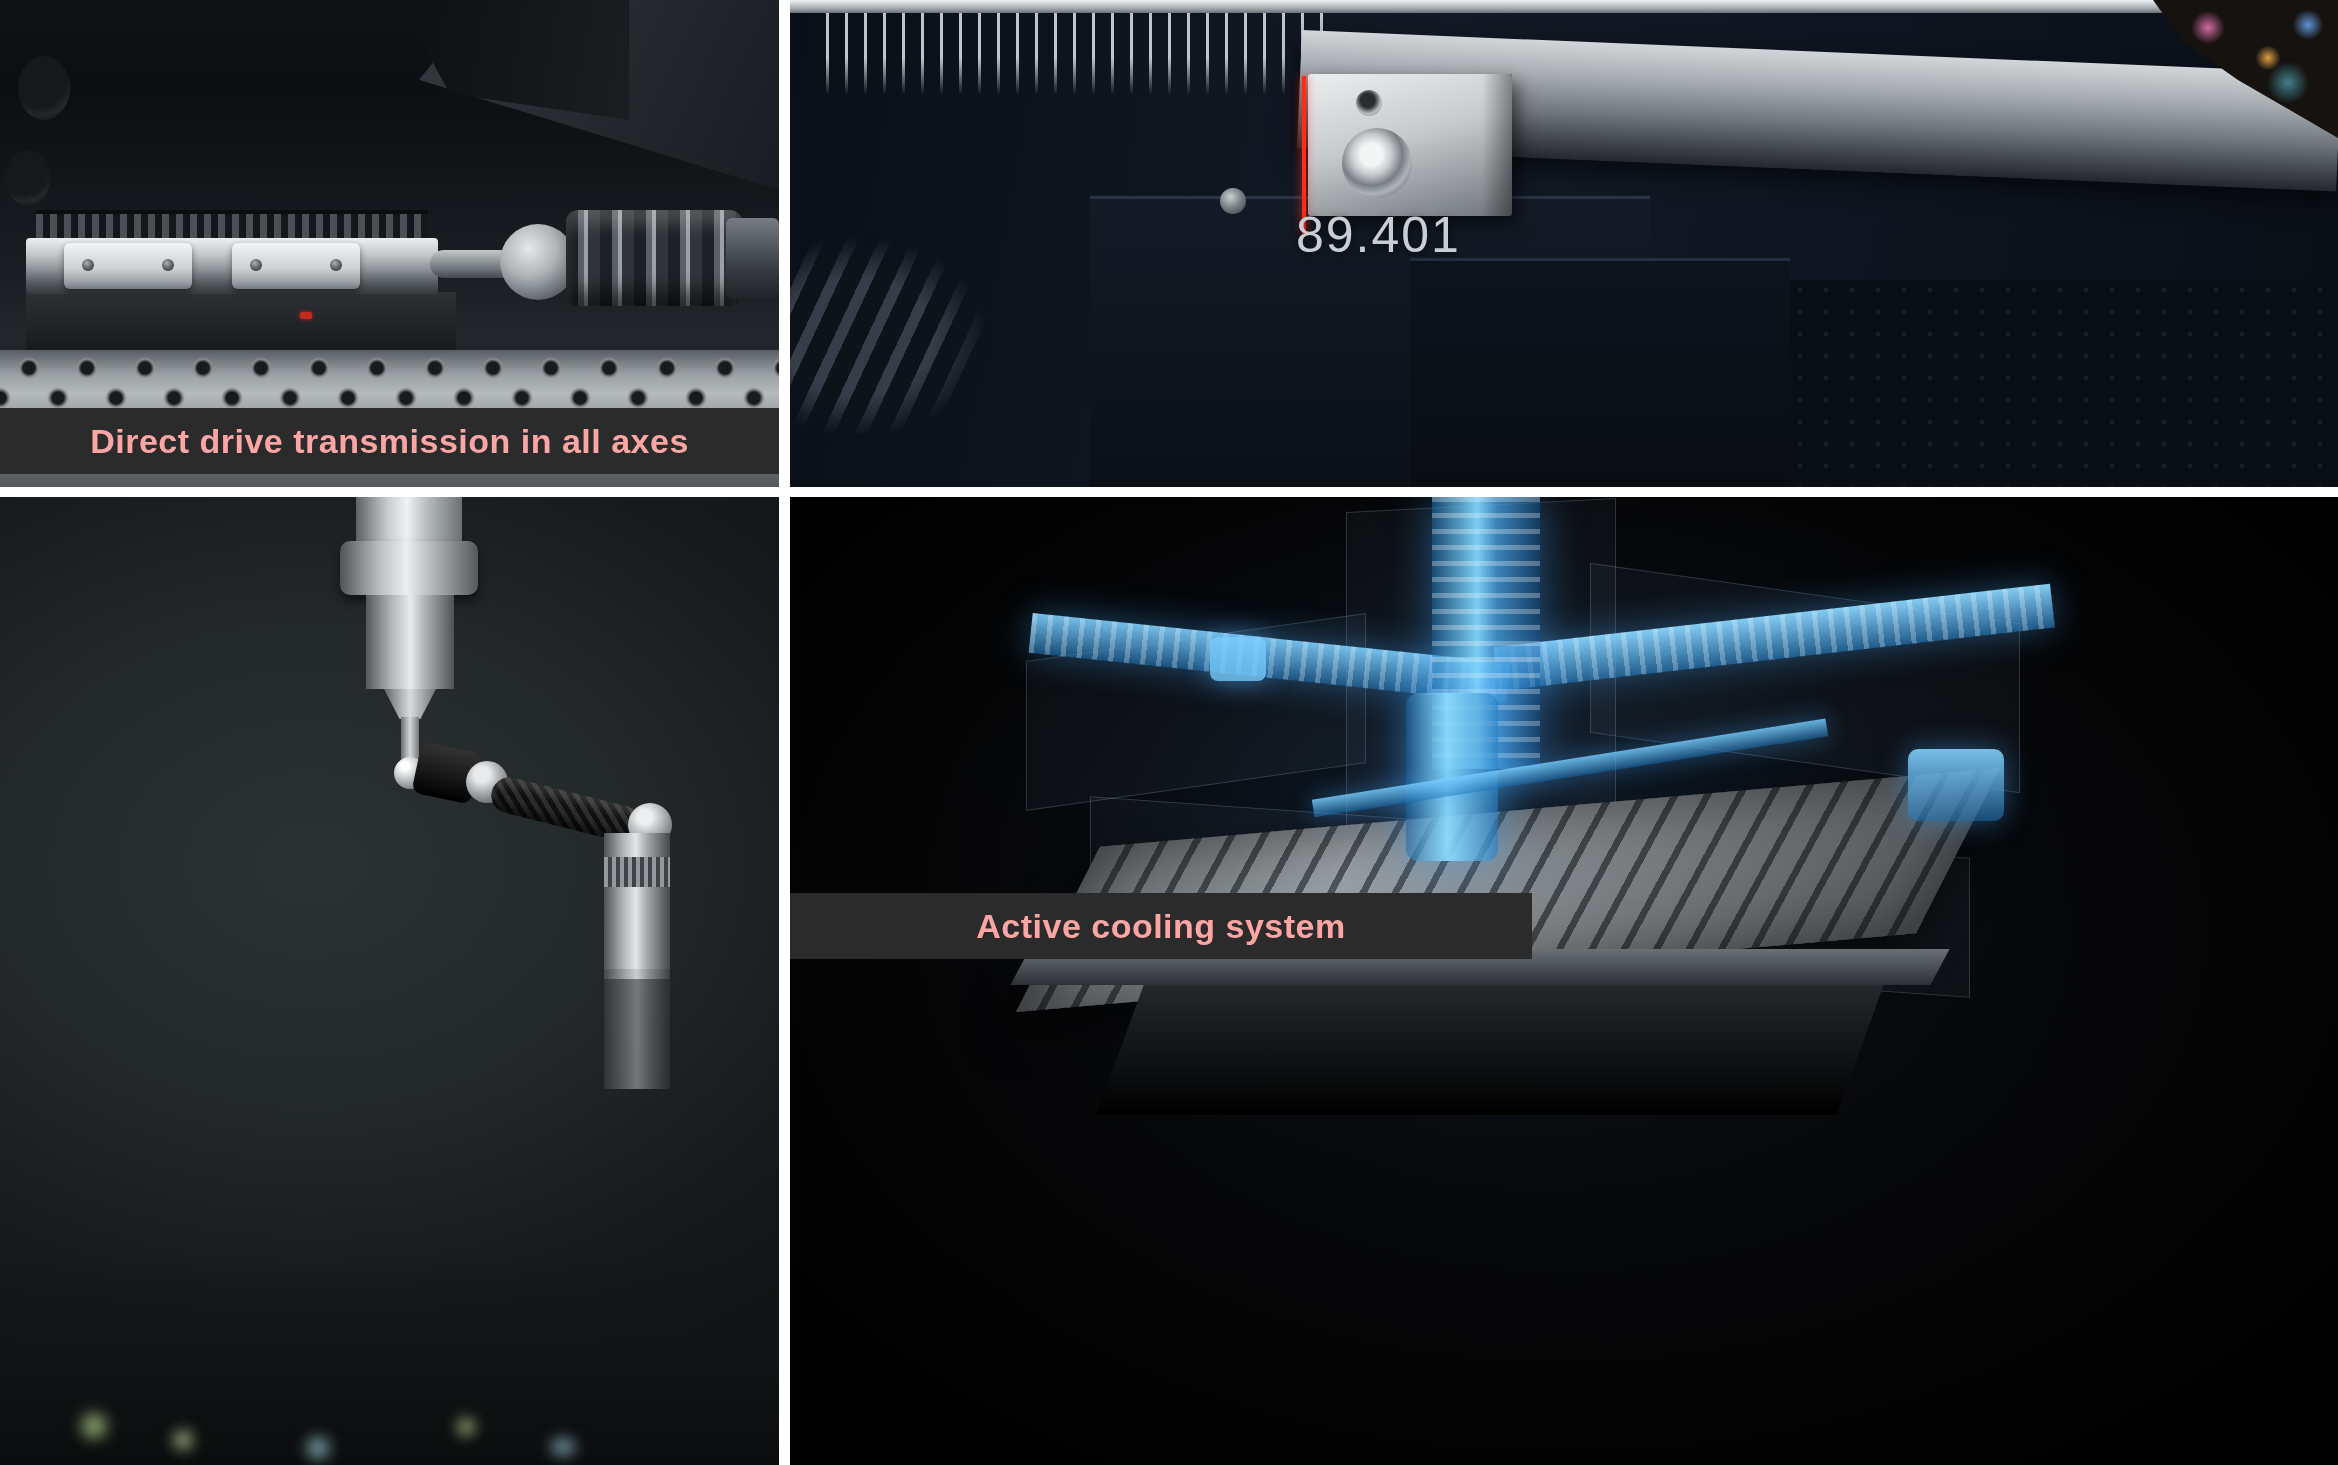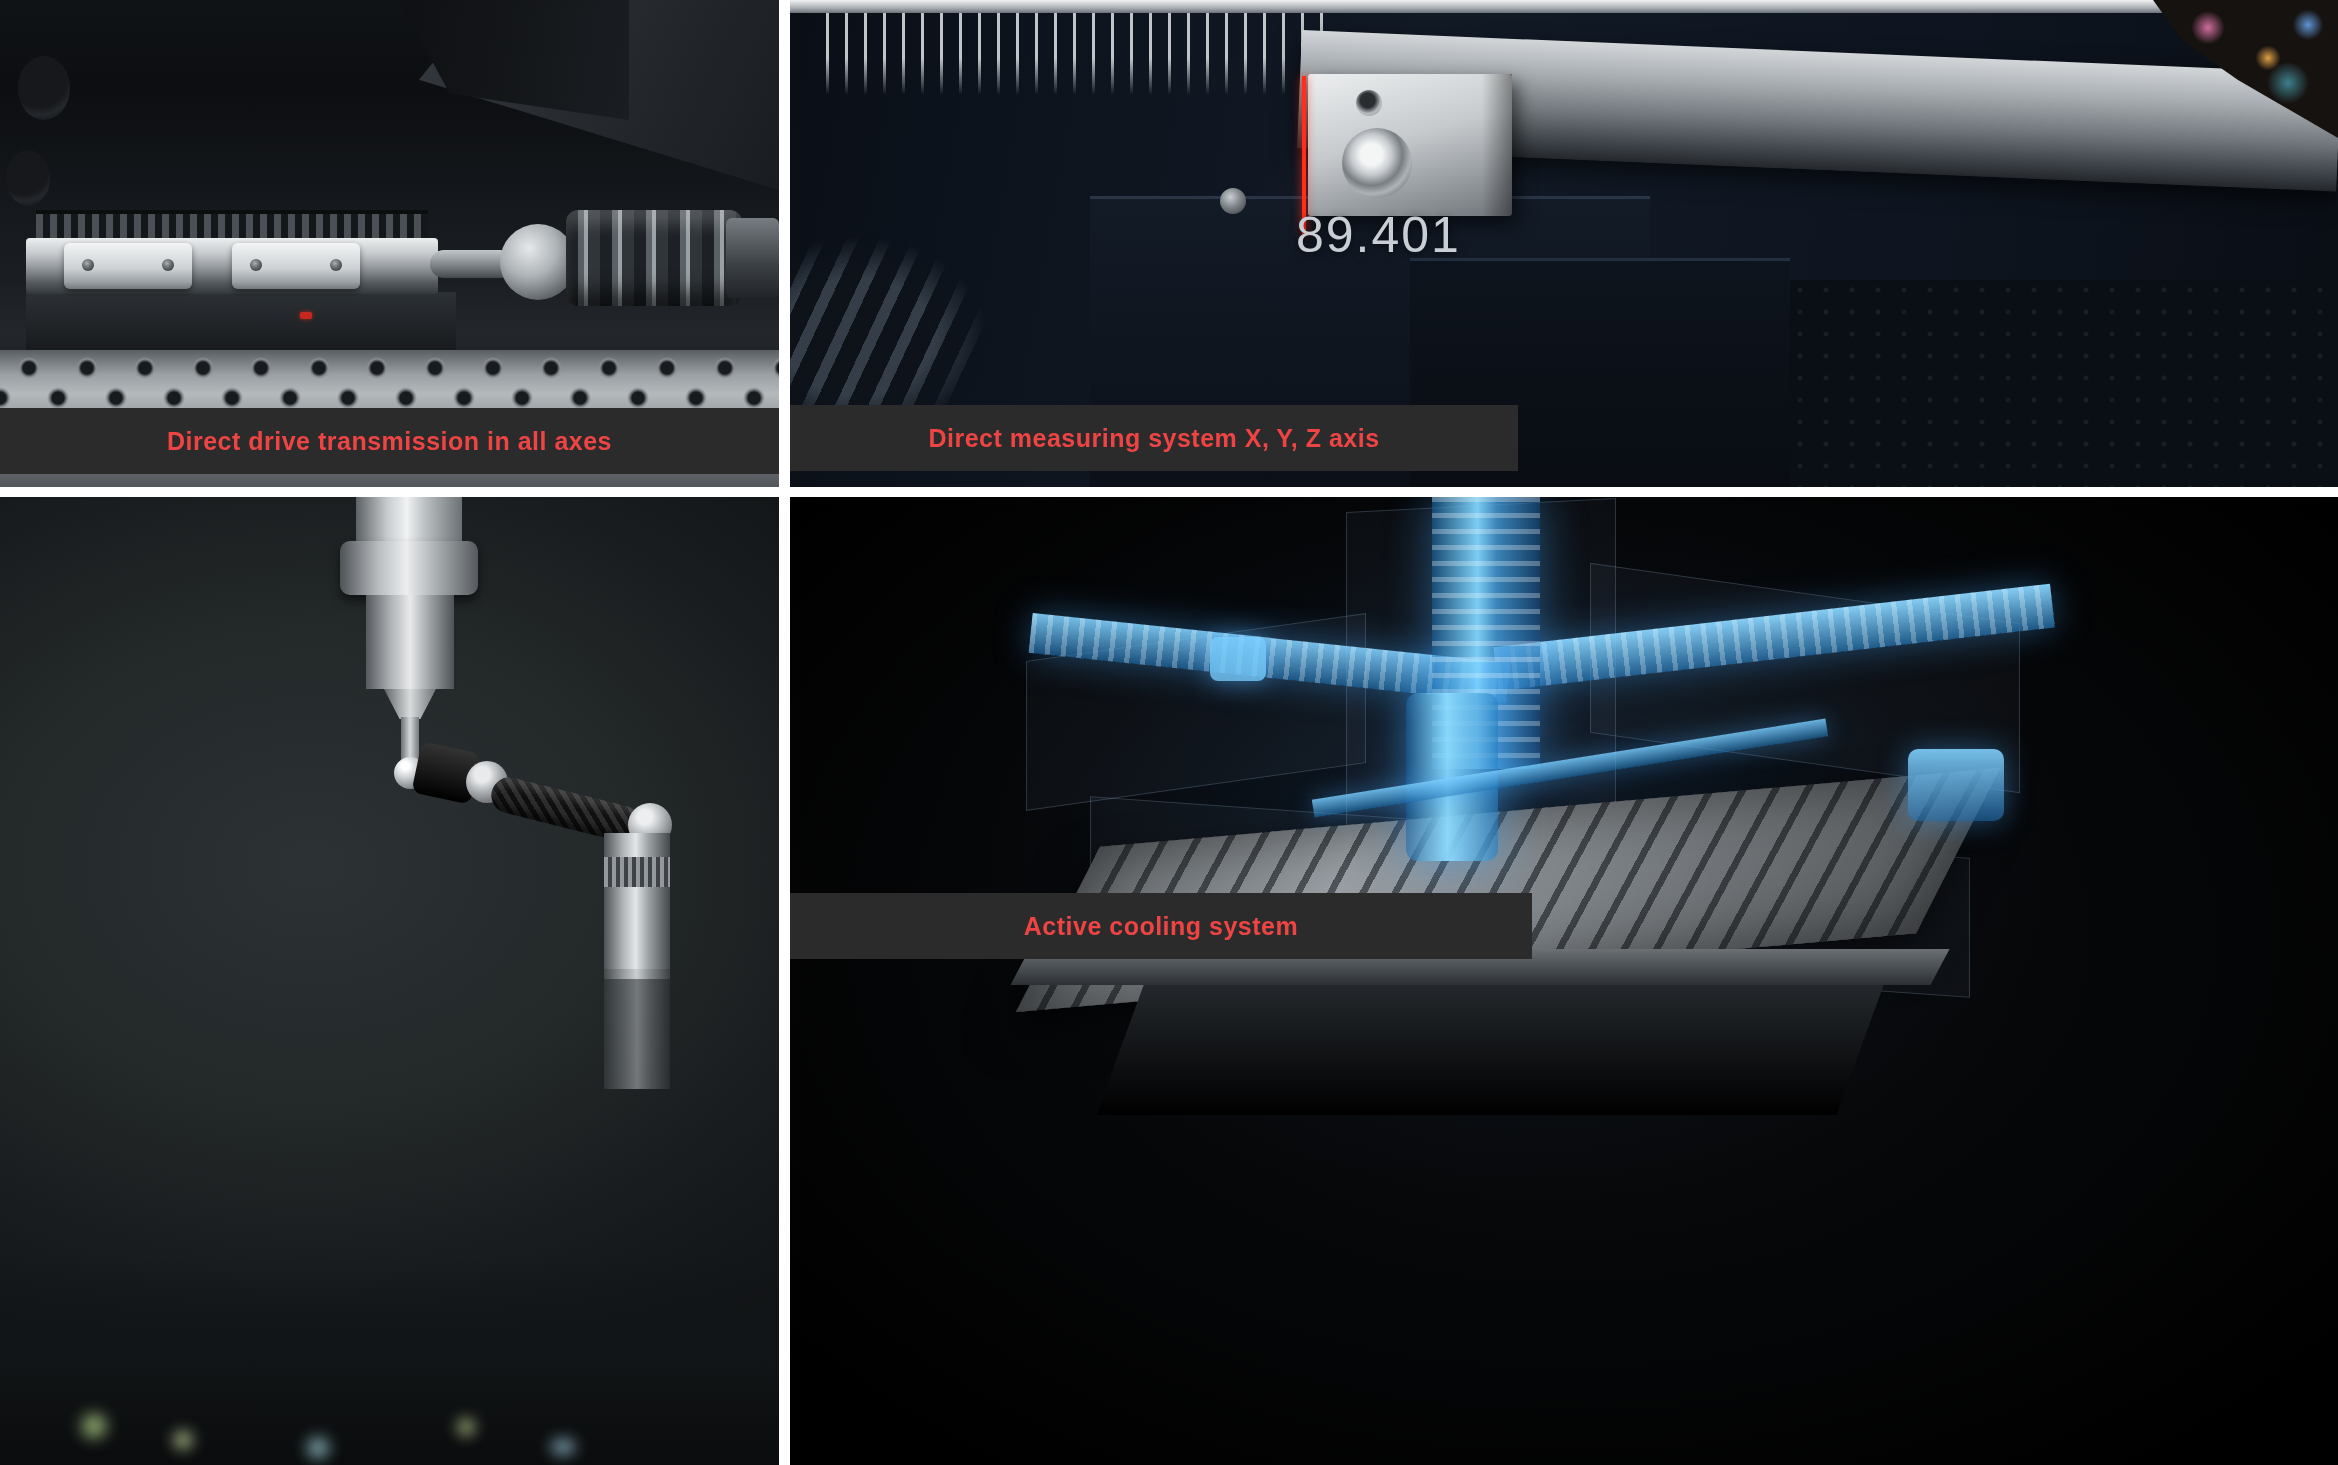--- a/index.html
+++ b/index.html
@@ -7,21 +7,21 @@
   .collage{position:relative;width:2338px;height:1465px;background:#ffffff;overflow:hidden}
   .panel{position:absolute;overflow:hidden;background:#101214}
   .panel-tl{left:0;top:0;width:779px;height:487px}
   .panel-tr{left:790px;top:0;width:1548px;height:487px}
   .panel-bl{left:0;top:497px;width:779px;height:968px}
   .panel-br{left:790px;top:497px;width:1548px;height:968px}
   .divider-v{position:absolute;left:779px;top:0;width:11px;height:1465px;background:#fff;z-index:60}
   .divider-h{position:absolute;left:0;top:487px;width:2338px;height:10px;background:#fff;z-index:60}
 
   .caption-bar{position:absolute;display:flex;align-items:center;justify-content:center;background:#2b2b2b;z-index:50}
-  .caption-bar span{color:#ef4444;font-size:25px;font-weight:700;letter-spacing:.5px;white-space:nowrap;font-family:"Liberation Sans",sans-serif}
+  .caption-bar span{color:#fca5a5;font-size:34px;font-weight:700;letter-spacing:.5px;white-space:nowrap;font-family:"Liberation Sans",sans-serif}
   .cap-tl{left:0;width:779px;top:408px;height:66px}
   .cap-tr{left:0;width:728px;top:405px;height:66px}
   .cap-bl{left:0;width:779px;top:406px;height:66px}
   .cap-br{left:0;width:742px;top:396px;height:66px}
 
   
   .tl-bg{position:absolute;inset:0;background:linear-gradient(180deg,#101316 0%,#0c0e11 18%,#14171b 40%,#1b1f24 58%,#23272c 68%,#141619 100%)}
   .tl-ceiling{position:absolute;right:0;top:0;width:360px;height:190px;background:linear-gradient(115deg,#34393f 0%,#24282d 55%,#191c20 100%);clip-path:polygon(18% 0,100% 0,100% 100%,0 42%)}
   .tl-ceiling-frame{position:absolute;right:150px;top:0;width:230px;height:120px;background:linear-gradient(100deg,#0e1013 0%,#1a1d21 100%);clip-path:polygon(0 0,100% 0,100% 100%,22% 78%)}
   .tl-wall-hole{position:absolute;border-radius:50%;background:radial-gradient(circle at 40% 35%,#16181b 55%,#24272b 70%,#0b0d0f 100%)}
@@ -151,23 +151,20 @@
     <div class="tr-block-b"></div>
     <div class="tr-block-c"></div>
     <div class="tr-bolt"></div>
     <div class="tr-head">
       <div class="tr-head-side"></div>
       <div class="tr-hole-small"></div>
       <div class="tr-hole-big"></div>
     </div>
     <div class="tr-redline"></div>
     <div class="tr-readout">89.401</div>
-    <div class="caption-bar cap-tr">
-      <span>Direct measuring system X, Y, Z axis</span>
-    </div>
   </section>
 
   <section class="panel panel-bl">
     <div class="bl-bg"></div>
     <div class="bl-holder"></div>
     <div class="bl-collar"></div>
     <div class="bl-body"></div>
     <div class="bl-taper"></div>
     <div class="bl-shaft"></div>
     <div class="bl-ball"></div>

